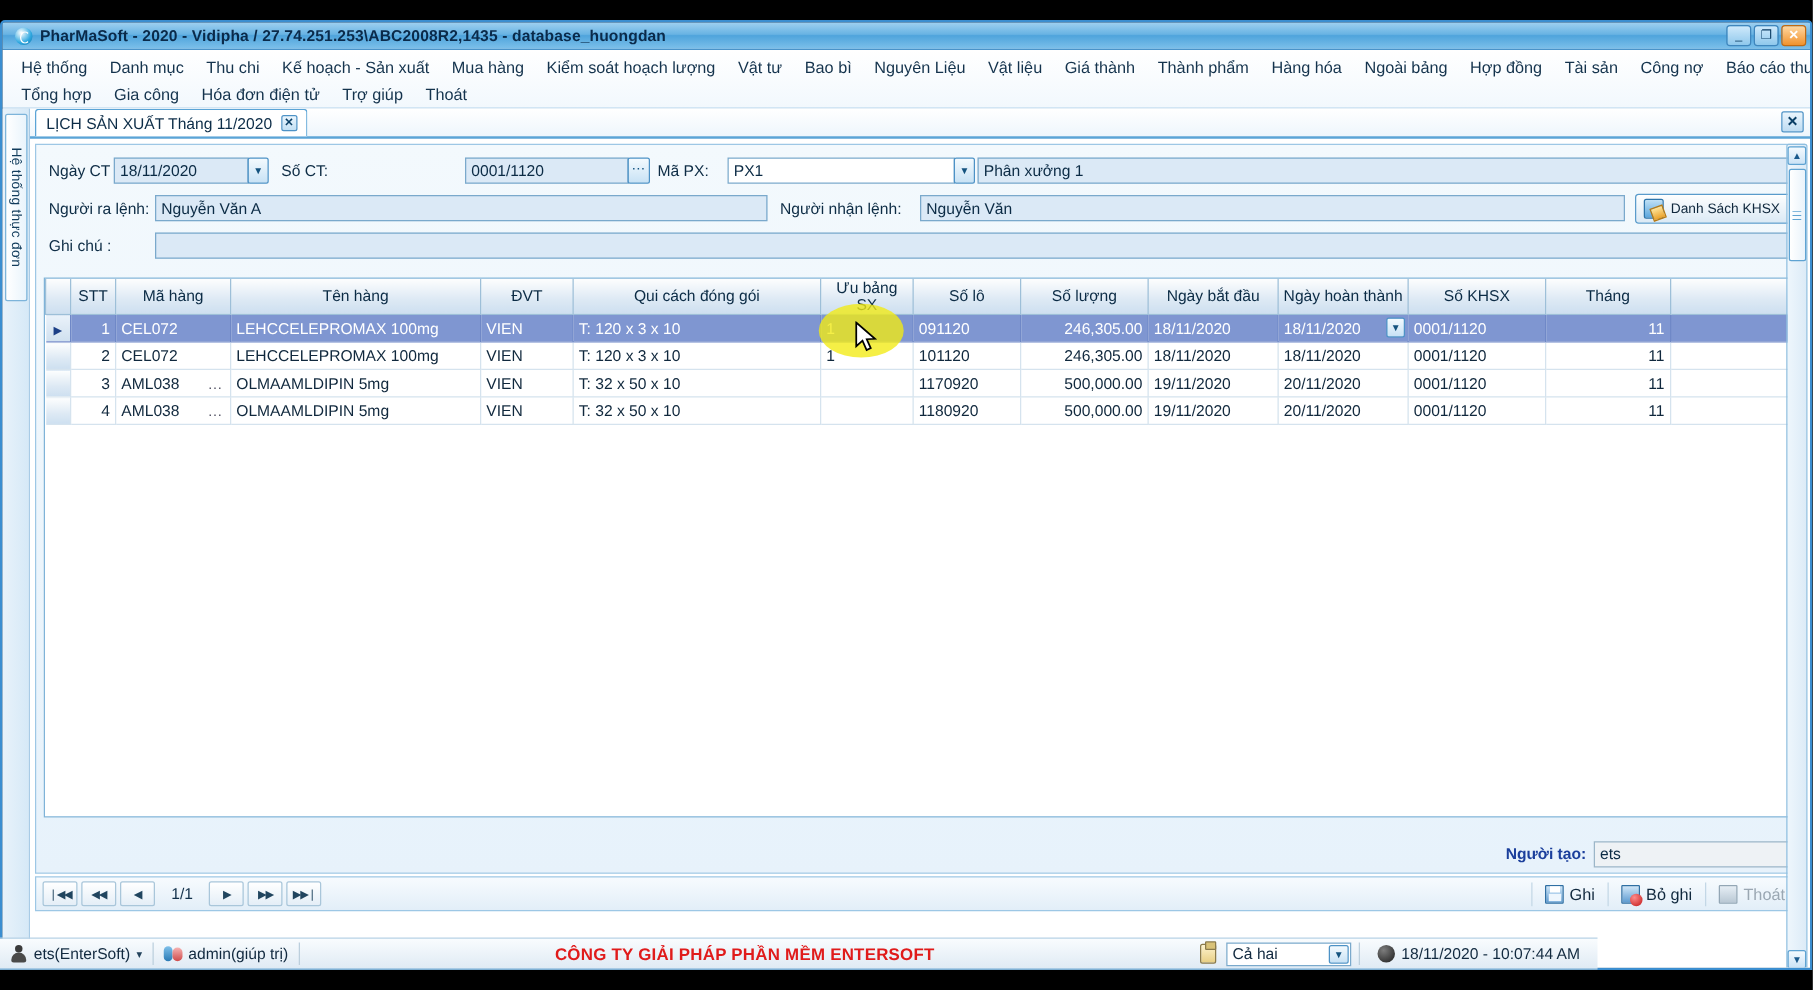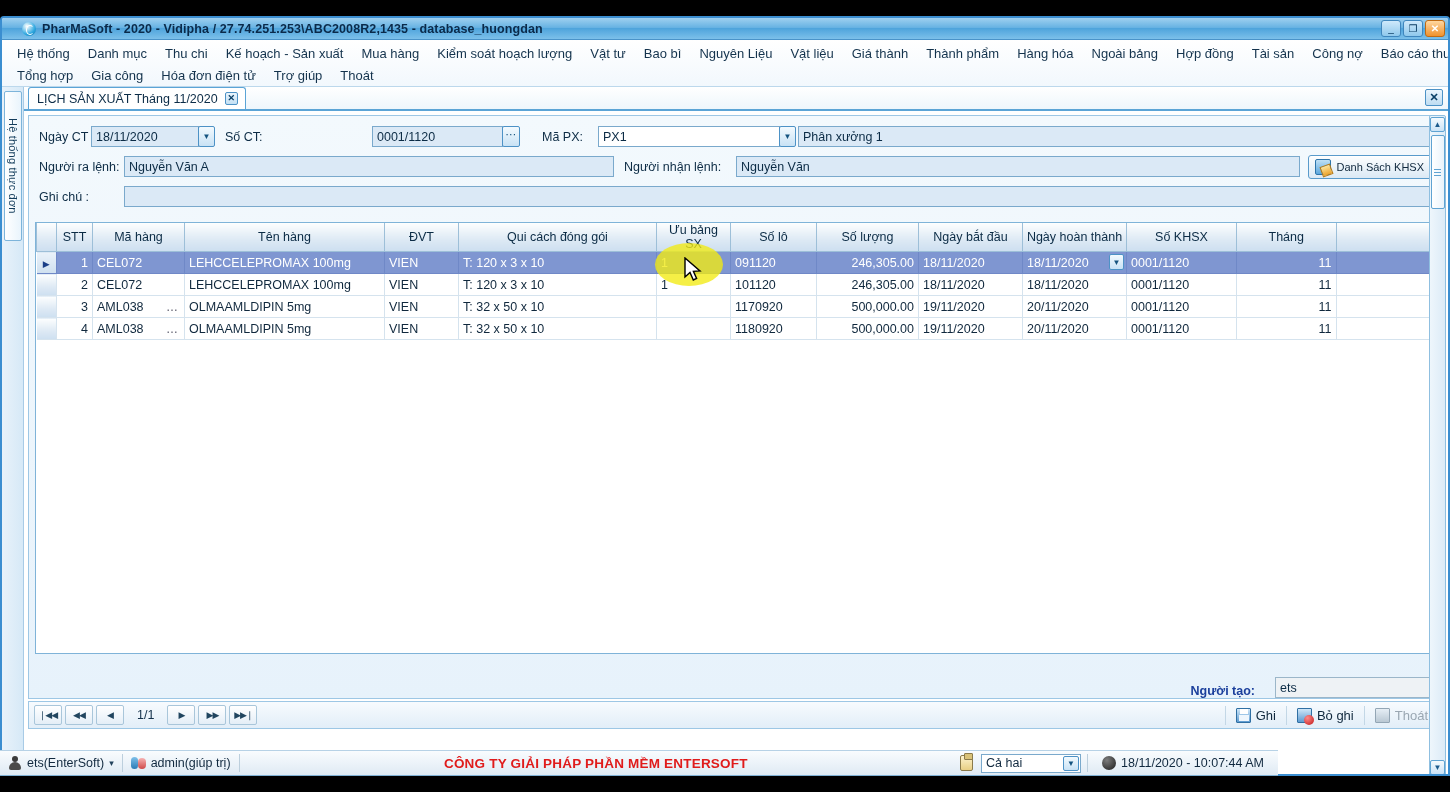--- a/index.html
+++ b/index.html
@@ -27,21 +27,21 @@
     overflow: hidden;
   }
 
   
   .titlebar {
     position: relative;
     height: 22px;
     background: linear-gradient(#9fd0f0 0%, #68b3e3 45%, #4fa4dc 50%, #7cc0ea 100%);
     border-bottom: 1px solid #4a93c9;
     display: flex; align-items: center;
-    padding-left: 20px;
+    padding-left: 10px;
   }
   .title-ico {
     width: 14px; height: 14px; border-radius: 50%;
     background: radial-gradient(circle at 35% 30%, #fff, #2fa8e0 60%, #0d6fa8);
     margin-right: 6px; flex: none;
     position: relative;
   }
   .title-ico::after{
     content:""; position:absolute; left:4px; top:3px; width:6px;height:8px;
     border:1.5px solid #fff; border-radius:50%; border-right-color:transparent;
@@ -233,22 +233,22 @@
   .cell-combo .ccaret {
     position:absolute; right:2px; top:2px; width:15px;height:16px;
     border:1px solid #4d92c6;border-radius:2px;
     background:linear-gradient(#f3fafe,#c8e2f5);
     display:flex;align-items:center;justify-content:center;
     font-size:8px;color:#14537f;
   }
 
   
   .form-foot {
-    height: 30px; display:flex; align-items:flex-end; justify-content:flex-end;
-    padding: 0 8px; gap:20px;
+    height: 30px; display:flex; align-items:center; justify-content:flex-end;
+    padding: 0 8px; gap:6px;
   }
   .nguoitao-lbl { font-size:12.5px; color:#1b3f9c; font-weight:bold; }
 
   
   .pagerbar {
     margin: 2px 4px 0 4px;
     height: 28px;
     border:1px solid #9dc7e5;
     background: linear-gradient(#f7fbfe,#e2eef8);
     display:flex; align-items:center; padding: 0 5px;
@@ -420,21 +420,21 @@
               <span class="flabel" style="width:52px">Ngày CT</span>
               <div class="combo" style="width:124px">
                 <div class="inp" style="flex:1">18/11/2020</div>
                 <div class="caret">▼</div>
               </div>
               <span class="flabel" style="width:62px;margin-left:10px">Số CT:</span>
               <div class="combo" style="width:148px;margin-left:85px">
                 <div class="inp" style="flex:1">0001/1120</div>
                 <div class="dots">⋯</div>
               </div>
-              <span class="flabel" style="margin-left:22px;width:56px">Mã PX:</span>
+              <span class="flabel" style="margin-left:6px;width:56px">Mã PX:</span>
               <div class="combo" style="width:198px">
                 <div class="inp white" style="flex:1">PX1</div>
                 <div class="caret">▼</div>
               </div>
               <div class="inp" style="flex:1;margin-left:2px">Phân xưởng 1</div>
             </div>
 
             <div class="frow">
               <span class="flabel" style="width:85px">Người ra lệnh:</span>
               <div class="inp" style="width:490px">Nguyễn Văn A</div>

